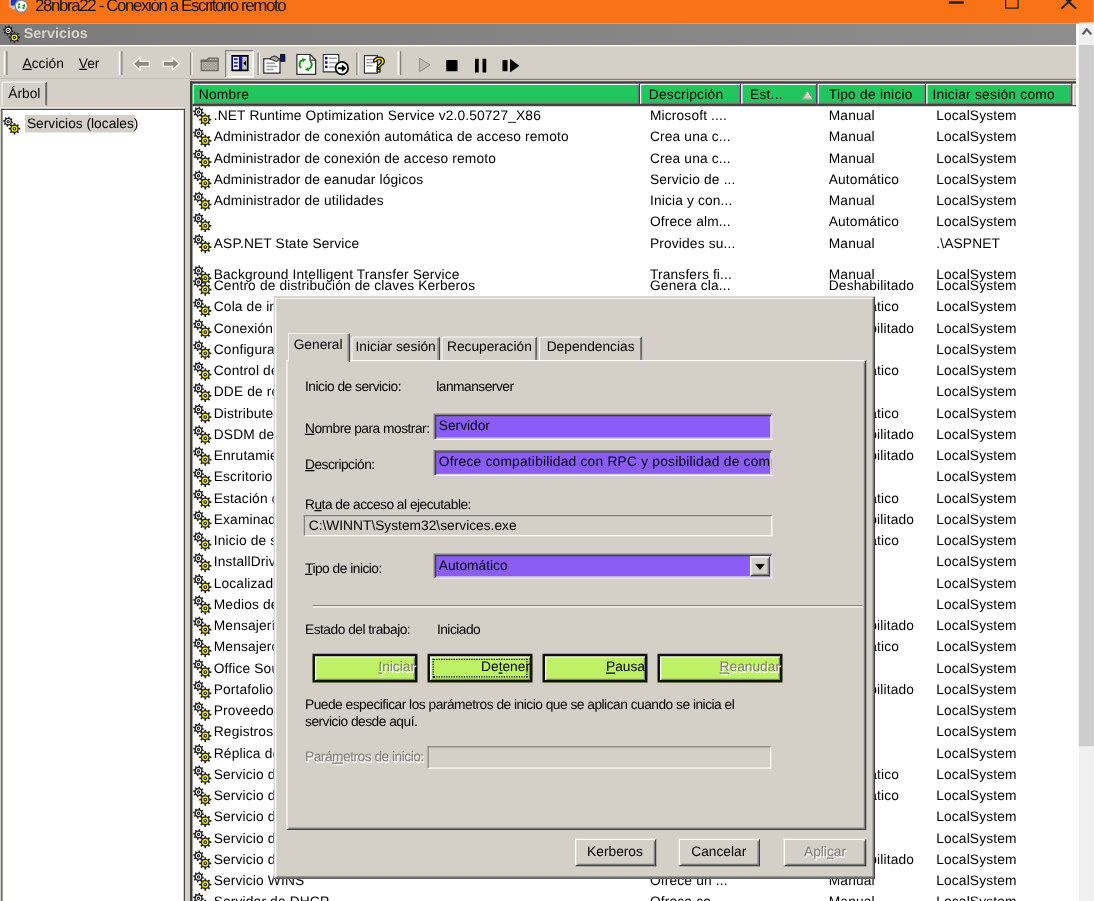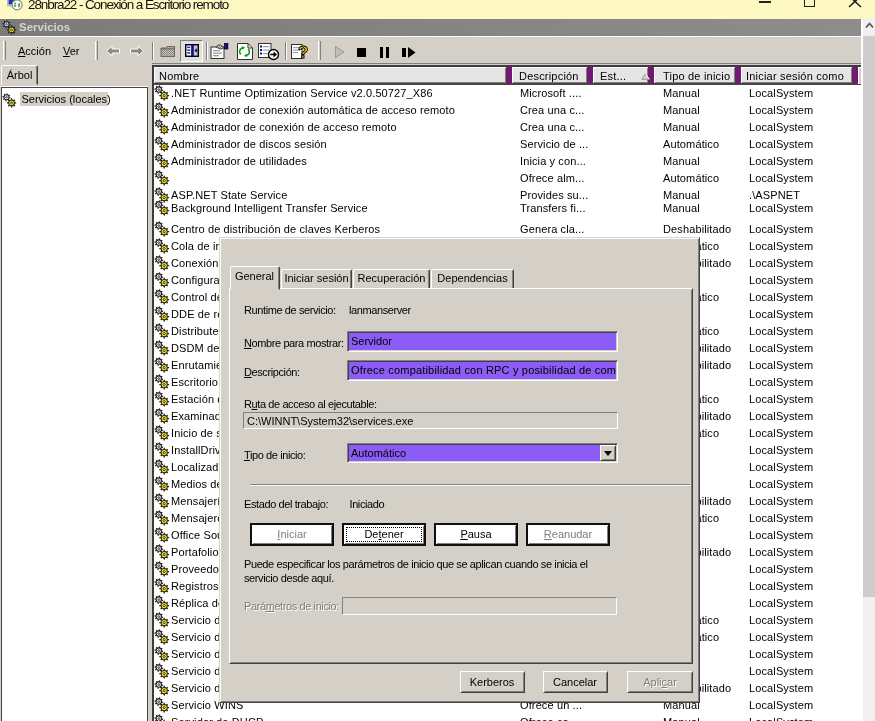--- a/index.html
+++ b/index.html
@@ -1,27 +1,27 @@
 <!DOCTYPE html>
 <html><head><meta charset="utf-8"><style>
 *{margin:0;padding:0;box-sizing:border-box}
 html,body{width:875px;height:721px;overflow:hidden;background:#fff;
  font-family:"Liberation Sans",sans-serif;font-size:11px;color:#000}
 .a{position:absolute}
 .r{position:absolute;left:152px;width:709px;height:17px}
 .r b{position:absolute;top:2px;font-weight:normal;white-space:pre;overflow:hidden;font-size:11px;letter-spacing:0.12px}
 .gi{position:absolute;left:1.5px;top:0px}
 .n{left:19px;width:336px}.d{left:368px;width:72px}.t{left:511px;width:80px}.l{left:597px;width:112px}
-.hc{position:absolute;top:67px;height:17px;background:#e5e5e5;
- box-shadow:inset 1px 1px 0 #fff,inset -1px -1px 0 #848078;border-right:6px solid #701a75;border-bottom:1px solid #404040}
+.hc{position:absolute;top:67px;height:17px;background:#22c55e;
+ box-shadow:inset 1px 1px 0 #fff,inset -1px -1px 0 #848078;border-right:1px solid #701a75;border-bottom:1px solid #404040}
 .hc span{position:absolute;left:5px;top:2.5px;white-space:nowrap;letter-spacing:0.2px}
 .btn{position:absolute;background:#d4d0c8;border:1px solid;border-color:#fff #404040 #404040 #fff;
  box-shadow:inset 1px 1px 0 #d4d0c8,inset -1px -1px 0 #808080;text-align:center}
-.sbtn{position:absolute;background:#ffffff;border:2px solid #101010;
- box-shadow:inset 1px 1px 0 #fff,inset -1px -1px 0 #808080;text-align:center}
+.sbtn{position:absolute;background:#bef264;border:2px solid #101010;
+ box-shadow:inset 1px 1px 0 #fff,inset -1px -1px 0 #808080;text-align:right}
 .dis{color:#827e76;text-shadow:1px 1px 0 #fff}
 .inp{position:absolute;background:#8b5cf6;border:1px solid;border-color:#808080 #fff #fff #808080;
  box-shadow:inset 1px 1px 0 #404040,inset -1px -1px 0 #d4d0c8}
 .inp i{position:absolute;left:3px;top:3px;font-style:normal;white-space:pre}
 .flat{position:absolute;background:#d4d0c8;border:1px solid;border-color:#808080 #fff #fff #808080}
 .tab{position:absolute;background:#d4d0c8;border:1px solid;border-color:#fff #404040 transparent #fff;
  border-radius:2px 2px 0 0;box-shadow:inset -1px 0 0 #808080;text-align:center}
 u{text-decoration:underline;text-underline-offset:1px}
 .lab{position:absolute;white-space:pre;letter-spacing:-0.4px}
 </style></head><body>
@@ -37,21 +37,21 @@
  <circle cx="10.2" cy="10.6" r="1.05" fill="#fffce0" stroke="#222" stroke-width="0.9"></circle>
 </g>
 <pattern id="dth" width="2" height="2" patternUnits="userSpaceOnUse">
         <rect width="2" height="2" fill="#cac7bf"></rect>
         <rect width="1" height="1" fill="#87837b"></rect>
         <rect x="1" y="1" width="1" height="1" fill="#87837b"></rect>
       </pattern>
     </defs>
   </svg>
 
-<div class="a" style="left:0;top:0;width:875px;height:19px;background:#fef9c3">
+<div class="a" style="left:0;top:0;width:875px;height:19px;background:#f97316">
  <svg class="a" style="left:7px;top:0" width="16" height="16" viewBox="0 0 16 16">
   <rect x="0.6" y="-4" width="11.5" height="9.8" fill="#d0cfc8" stroke="#b5b3aa" stroke-width="1"></rect>
   <rect x="1.6" y="-3" width="9.5" height="7.4" fill="#2431b8"></rect>
   <path d="M2.5 5.8 h3 v1.6 h-3 z" fill="#d0cfc8"></path>
   <circle cx="10.1" cy="4.9" r="5" fill="#fff" stroke="#8a8a8a" stroke-width="1.2"></circle>
   <path d="M7.2 4.2 l2.5 1.5 -2.5 1.5 z" fill="#259b25"></path>
   <path d="M13 5.9 l-2.5 -1.5 2.5 -1.5 z" fill="#259b25"></path>
   <rect x="7.5" y="2.6" width="1.6" height="1.6" fill="#259b25"></rect>
   <rect x="11" y="5.6" width="1.6" height="1.6" fill="#259b25"></rect>
  </svg>
@@ -215,21 +215,21 @@
     </svg>
     <b class="n">Administrador de conexión de acceso remoto</b>
     <b class="d">Crea una c...</b>
     <b class="t">Manual</b>
     <b class="l">LocalSystem</b>
   </div>
 <div class="r" style="top:136px">
     <svg class="gi" width="16" height="16">
       <use href="#gear"></use>
     </svg>
-    <b class="n">Administrador de discos sesión</b>
+    <b class="n">Administrador de eanudar lógicos</b>
     <b class="d">Servicio de ...</b>
     <b class="t">Automático</b>
     <b class="l">LocalSystem</b>
   </div>
 <div class="r" style="top:153px">
     <svg class="gi" width="16" height="16">
       <use href="#gear"></use>
     </svg>
     <b class="n">Administrador de utilidades</b>
     <b class="d">Inicia y con...</b>
@@ -246,21 +246,21 @@
   </div>
 <div class="r" style="top:187px">
     <svg class="gi" width="16" height="16">
       <use href="#gear"></use>
     </svg>
     <b class="n">ASP.NET State Service</b>
     <b class="d">Provides su...</b>
     <b class="t">Manual</b>
     <b class="l">.\ASPNET</b>
   </div>
-<div class="r" style="top:200px">
+<div class="r" style="top:212px">
     <svg class="gi" width="16" height="16">
       <use href="#gear"></use>
     </svg>
     <b class="n">Background Intelligent Transfer Service</b>
     <b class="d">Transfers fi...</b>
     <b class="t">Manual</b>
     <b class="l">LocalSystem</b>
   </div>
 <div class="r" style="top:221px">
     <svg class="gi" width="16" height="16">
@@ -541,21 +541,21 @@
 </svg>
 
 <div class="a" style="left:219px;top:237px;width:481px;height:466px;background:#d4d0c8;border:1px solid;border-color:#d8d5ce #404040 #404040 #d8d5ce;box-shadow:inset 1px 1px 0 #fff,inset -1px -1px 0 #808080">
 
  <div class="tab" style="left:61px;top:30.5px;width:71px;height:20px"><span style="position:relative;top:2.5px">Iniciar sesión</span></div>
  <div class="tab" style="left:133px;top:30.5px;width:77px;height:20px"><span style="position:relative;top:2.5px">Recuperación</span></div>
  <div class="tab" style="left:211px;top:30.5px;width:83px;height:20px"><span style="position:relative;top:2.5px">Dependencias</span></div>
  <div class="a" style="left:9px;top:50px;width:464px;height:376px;background:#d4d0c8;border:1px solid;border-color:#fff #404040 #404040 #fff;box-shadow:inset 1px 1px 0 #d4d0c8,inset -1px -1px 0 #808080"></div>
  <div class="tab" style="left:9.5px;top:28px;width:50px;height:24px;box-shadow:inset -1px 0 0 #808080"><span style="position:relative;top:3px">General</span></div>
 
- <div class="lab" style="left:24px;top:65.5px">Runtime de servicio:</div>
+ <div class="lab" style="left:24px;top:65.5px">Inicio de servicio:</div>
  <div class="lab" style="left:129px;top:65.5px">lanmanserver</div>
 
  <div class="lab" style="left:24px;top:98.5px"><u>N</u>ombre para mostrar:</div>
  <div class="inp" style="left:127px;top:93px;width:271px;height:21px">
       <i>Servidor</i>
     </div>
 
  <div class="lab" style="left:24px;top:127.5px"><u>D</u>escripción:</div>
  <div class="inp" style="left:127px;top:122px;width:271px;height:21px;overflow:hidden">
       <i style="letter-spacing:0.18px">Ofrece compatibilidad con RPC y posibilidad de compartir arc</i>
@@ -580,21 +580,21 @@
 
  <div class="lab" style="left:24px;top:260px">Estado del trabajo:</div>
  <div class="lab" style="left:129.5px;top:260px">Iniciado</div>
 
  <div class="sbtn dis" style="left:30px;top:285px;width:84px;height:23px;line-height:19px"><u>I</u>niciar</div>
  <div class="sbtn" style="left:122px;top:285px;width:84px;height:23px">
    <div class="a" style="left:2px;top:2px;width:76px;height:15px;border:1px dotted #000"></div>
    <div style="position:relative;top:2.5px">De<u>t</u>ener</div>
  </div>
  <div class="sbtn" style="left:214px;top:285px;width:84px;height:23px;line-height:19px"><u>P</u>ausa</div>
- <div class="sbtn dis" style="left:306px;top:285px;width:84px;height:23px;line-height:19px"><u>R</u>eanudar</div>
+ <div class="sbtn dis" style="left:306px;top:285px;width:100px;height:23px;line-height:19px"><u>R</u>eanudar</div>
 
  <div class="lab" style="left:24px;top:320px;width:430px;line-height:13.5px">Puede especificar los parámetros de inicio que se aplican cuando se inicia el<br>servicio desde aquí.</div>
 
  <div class="lab dis" style="left:24px;top:361.5px">Pará<u>m</u>etros de inicio:</div>
  <div class="a" style="left:122px;top:359px;width:275px;height:18px;background:#d4d0c8;border:1px solid;border-color:#87837b #fcfbf8 #fcfbf8 #87837b"></div>
 
  <div class="btn" style="left:239.5px;top:433px;width:65px;height:22px;line-height:20px">Kerberos</div>
  <div class="btn" style="left:322.5px;top:433px;width:65px;height:22px;line-height:20px">Cancelar</div>
  <div class="btn dis" style="left:407px;top:433px;width:66px;height:22px;line-height:20px">Apli<u>c</u>ar</div>
 </div>

